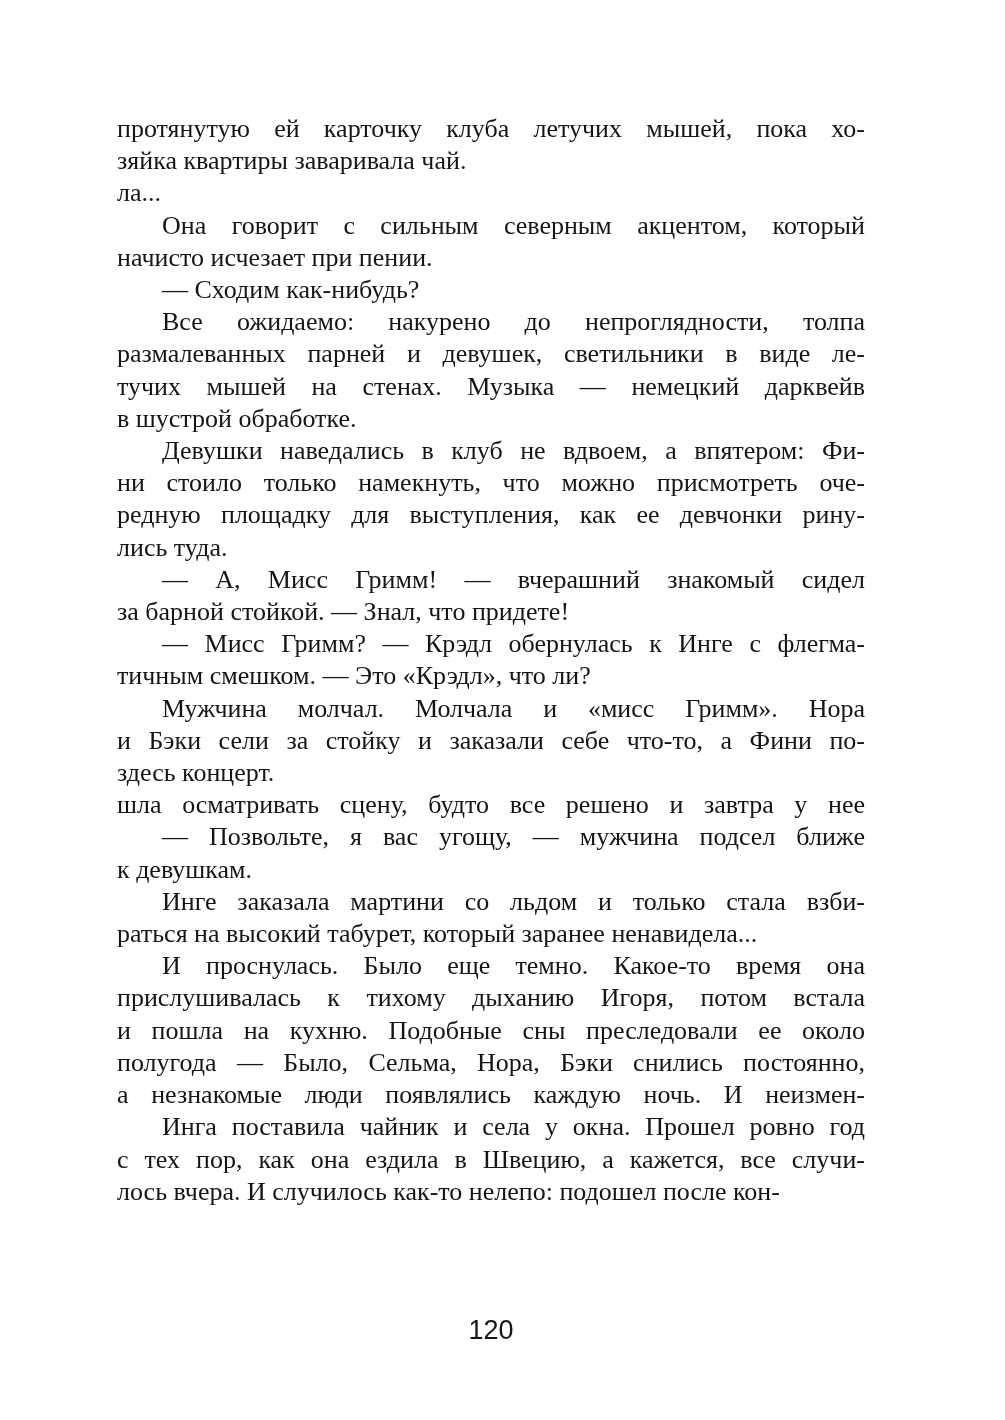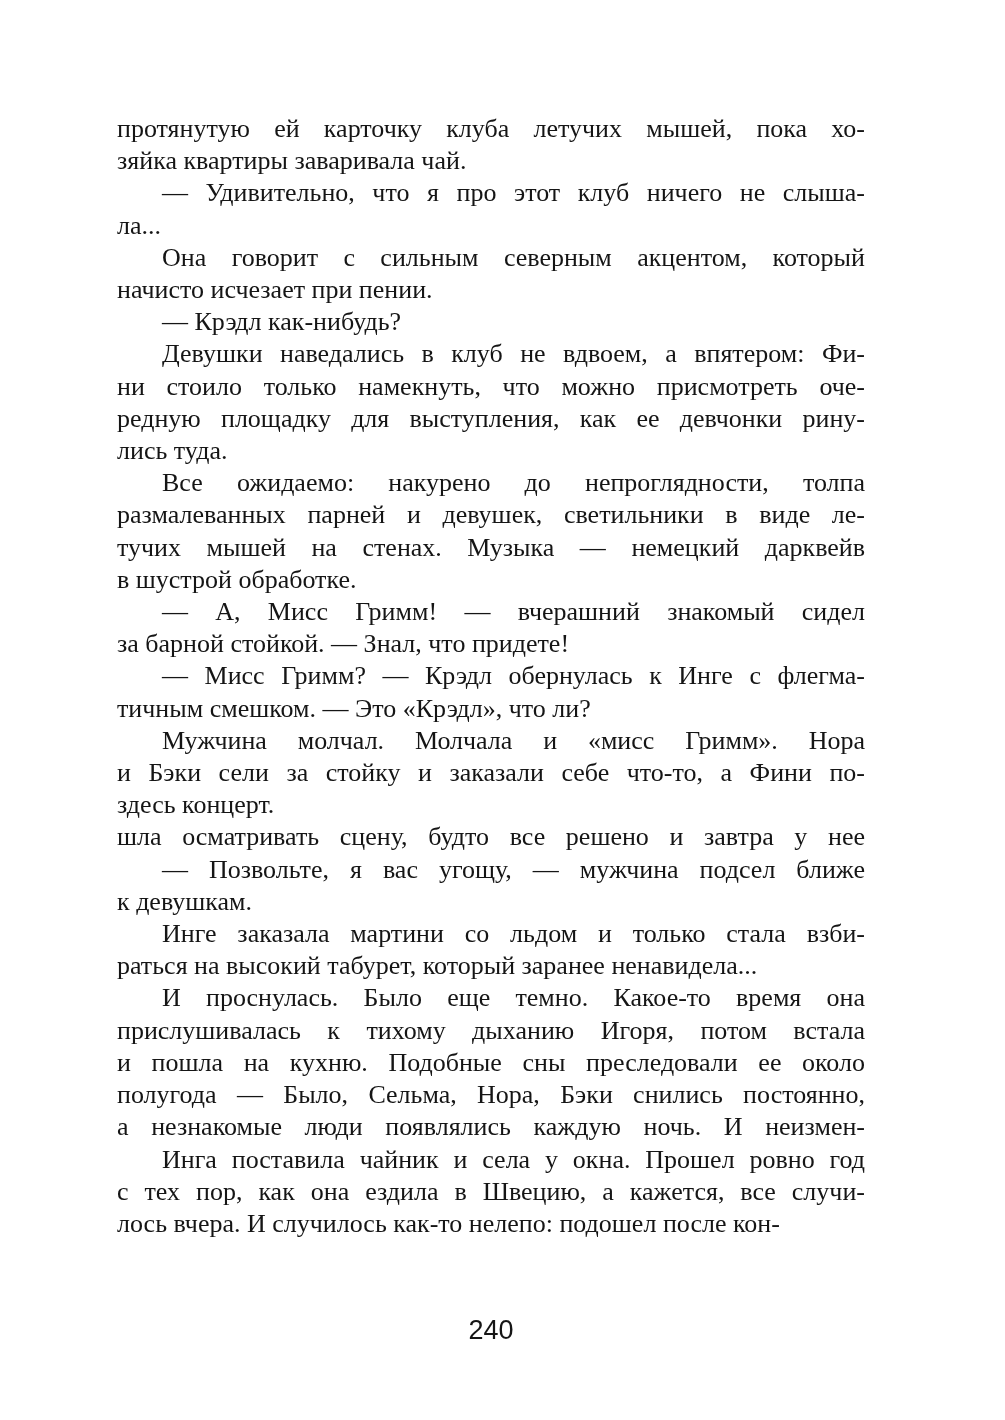--- a/index.html
+++ b/index.html
@@ -50,41 +50,40 @@
 </head>
 <body>
 
 <div class="page">
   <div class="text-block">
       <div class="paragraph">
         <div class="line">протянутую ей карточку клуба летучих мышей, пока хо-</div>
         <div class="line last">зяйка квартиры заваривала чай.</div>
       </div>
       <div class="paragraph">
-        <div class="line indent">— Удивительно, что я про этот клуб ничего не слыша-</div>
         <div class="line last">ла...</div>
       </div>
       <div class="paragraph">
         <div class="line indent">Она говорит с сильным северным акцентом, который</div>
         <div class="line last">начисто исчезает при пении.</div>
       </div>
       <div class="paragraph">
-        <div class="line last indent">— Крэдл как-нибудь?</div>
+        <div class="line last indent">— Сходим как-нибудь?</div>
+      </div>
+      <div class="paragraph">
+        <div class="line indent">Все ожидаемо: накурено до непроглядности, толпа</div>
+        <div class="line">размалеванных парней и девушек, светильники в виде ле-</div>
+        <div class="line">тучих мышей на стенах. Музыка — немецкий дарквейв</div>
+        <div class="line last">в шустрой обработке.</div>
       </div>
       <div class="paragraph">
         <div class="line indent">Девушки наведались в клуб не вдвоем, а впятером: Фи-</div>
         <div class="line">ни стоило только намекнуть, что можно присмотреть оче-</div>
         <div class="line">редную площадку для выступления, как ее девчонки рину-</div>
         <div class="line last">лись туда.</div>
-      </div>
-      <div class="paragraph">
-        <div class="line indent">Все ожидаемо: накурено до непроглядности, толпа</div>
-        <div class="line">размалеванных парней и девушек, светильники в виде ле-</div>
-        <div class="line">тучих мышей на стенах. Музыка — немецкий дарквейв</div>
-        <div class="line last">в шустрой обработке.</div>
       </div>
       <div class="paragraph">
         <div class="line indent">— А, Мисс Гримм! — вчерашний знакомый сидел</div>
         <div class="line last">за барной стойкой. — Знал, что придете!</div>
       </div>
       <div class="paragraph">
         <div class="line indent">— Мисс Гримм? — Крэдл обернулась к Инге с флегма-</div>
         <div class="line last">тичным смешком. — Это «Крэдл», что ли?</div>
       </div>
       <div class="paragraph">
@@ -107,14 +106,14 @@
         <div class="line">и пошла на кухню. Подобные сны преследовали ее около</div>
         <div class="line">полугода — Было, Сельма, Нора, Бэки снились постоянно,</div>
         <div class="line">а незнакомые люди появлялись каждую ночь. И неизмен-</div>
       </div>
       <div class="paragraph">
         <div class="line indent">Инга поставила чайник и села у окна. Прошел ровно год</div>
         <div class="line">с тех пор, как она ездила в Швецию, а кажется, все случи-</div>
         <div class="line last">лось вчера. И случилось как-то нелепо: подошел после кон-</div>
       </div>
     </div>
-  <div class="page-number">240</div>
+  <div class="page-number">120</div>
 </div>
 
 </body></html>

